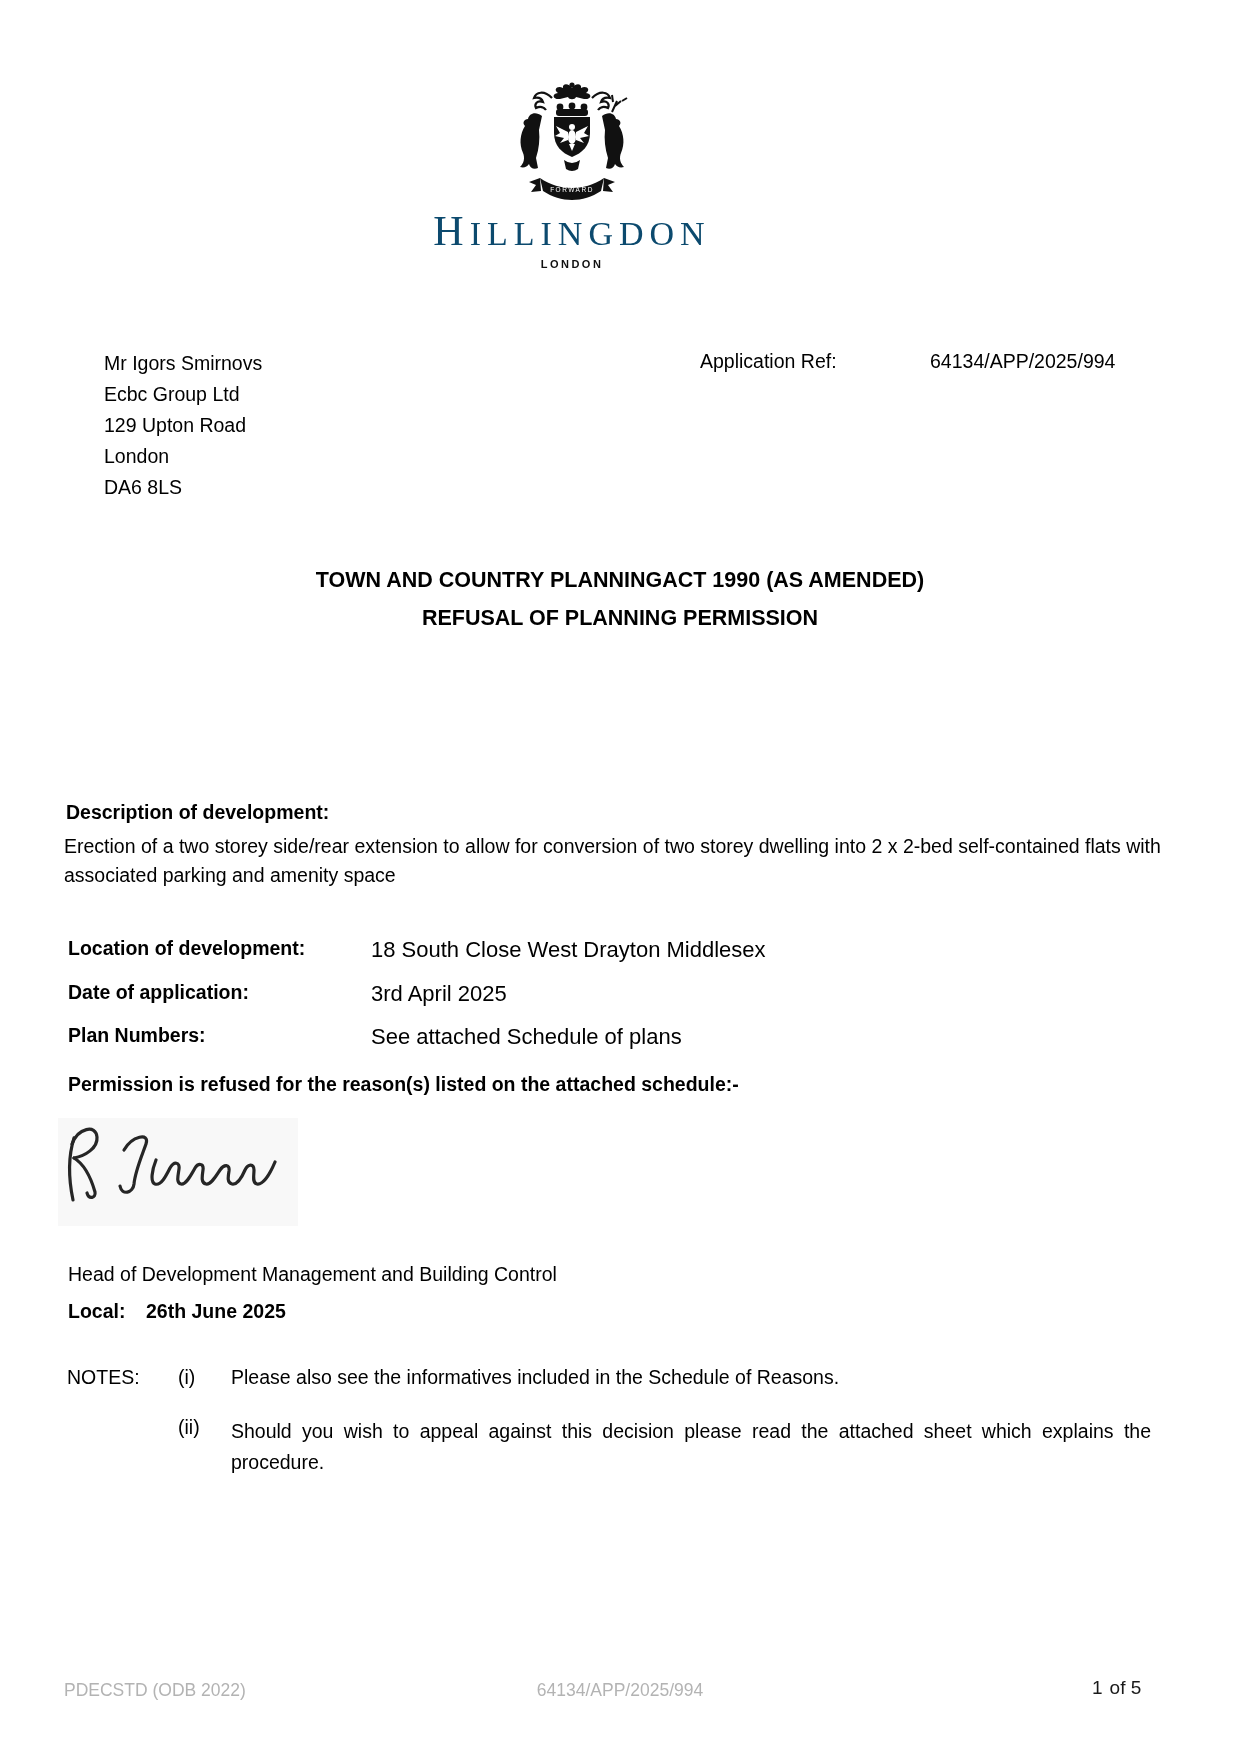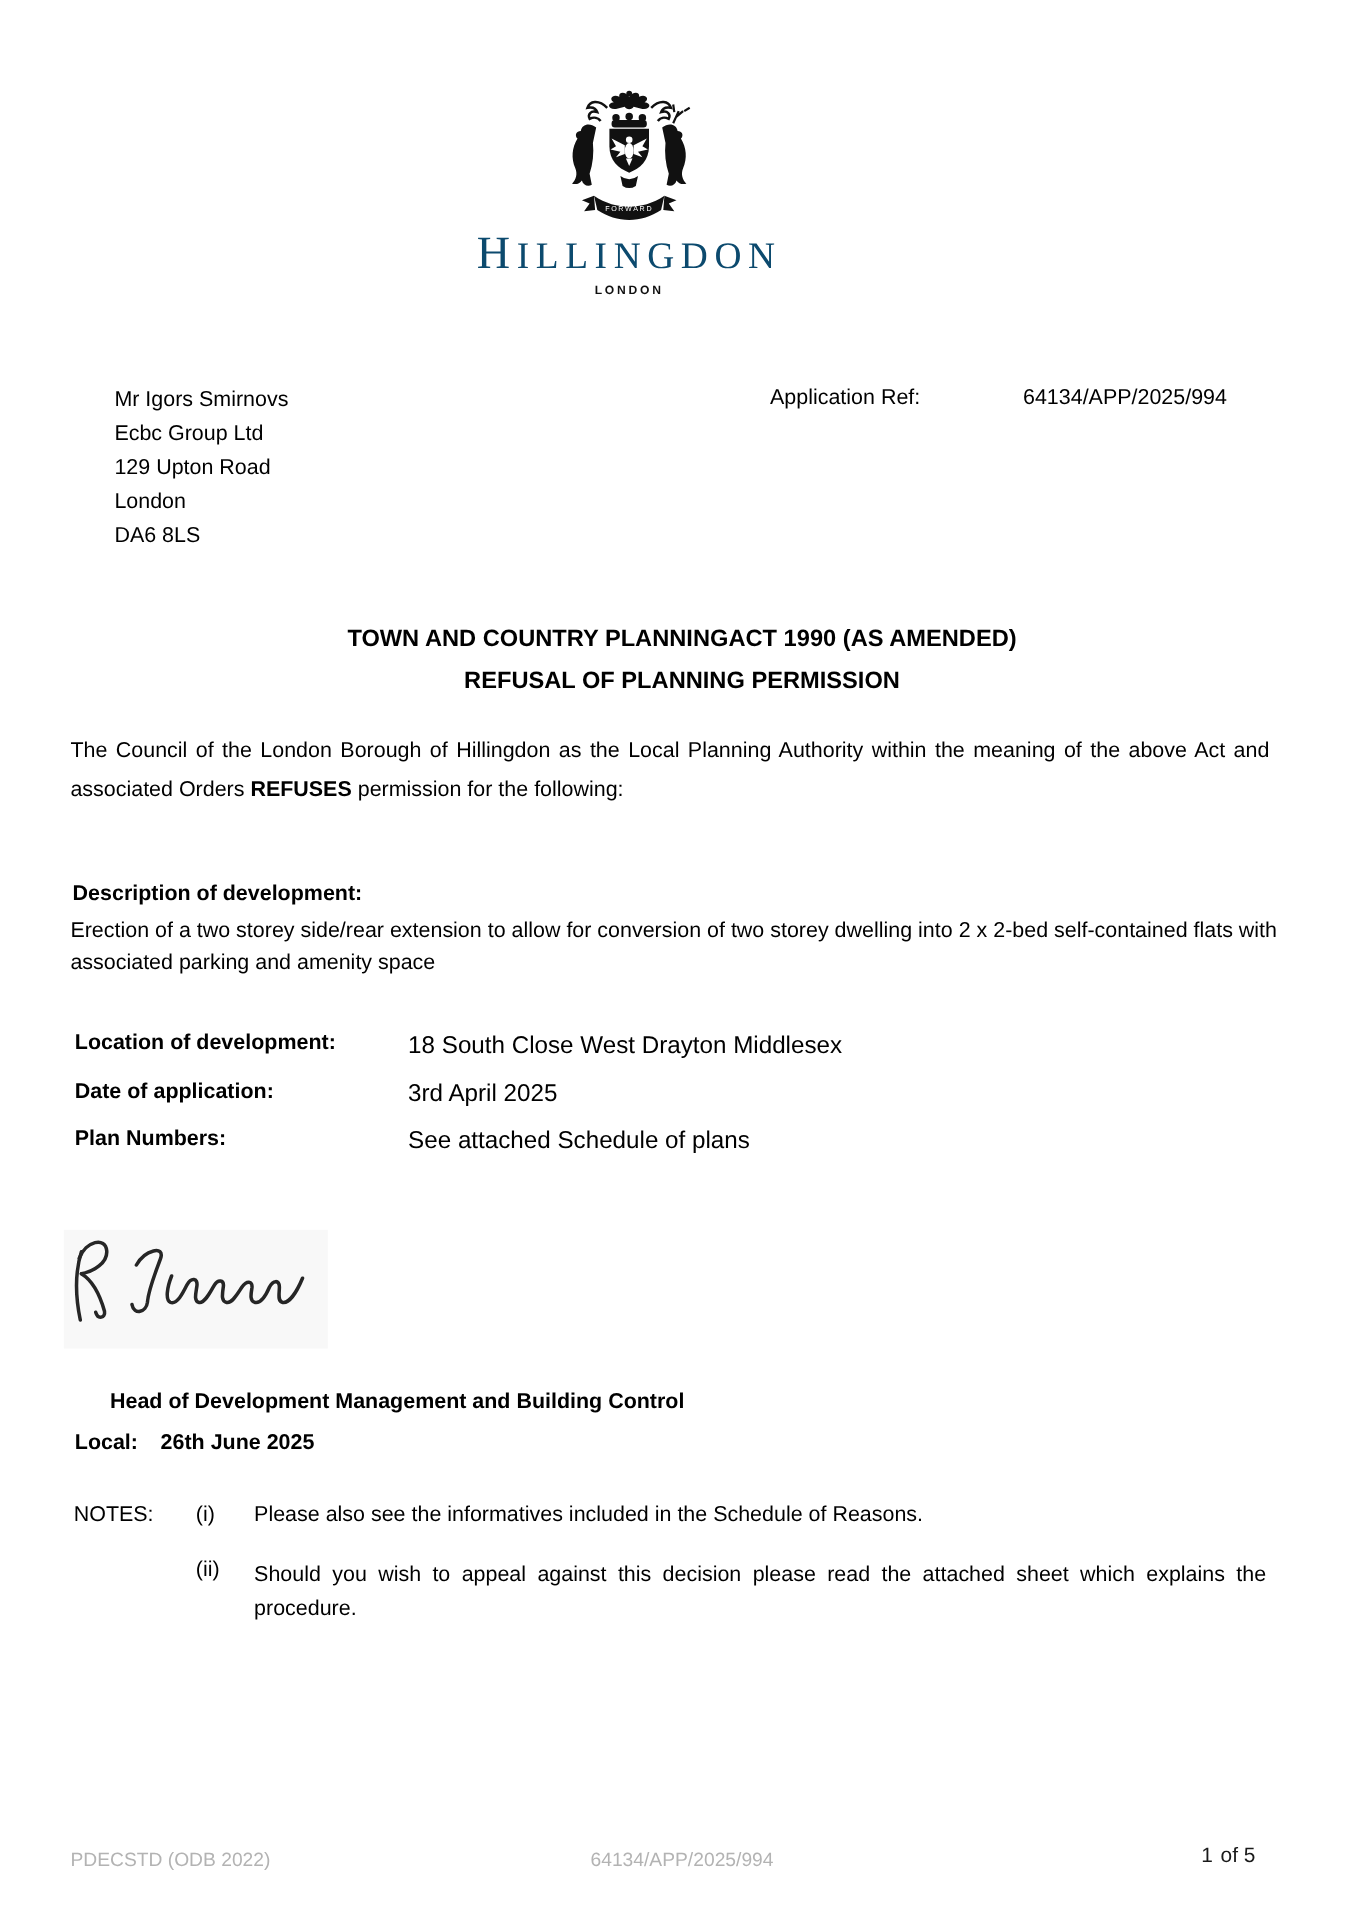--- a/index.html
+++ b/index.html
@@ -34,21 +34,21 @@
   .desc-text{left:64px;top:832px;width:1118px;font-size:19.5px;line-height:29px;}
   
   .det-label{left:68px;font-size:19.5px;font-weight:bold;}
   .det-value{left:371px;font-size:22px;}
   .row-0{top:937px;} .row-1{top:981px;} .row-2{top:1024px;}
   
   .refusal{left:68px;top:1073px;font-size:19.5px;font-weight:bold;}
   
   .sig-box{left:58px;top:1118px;width:240px;height:108px;background:#f8f8f8;}
   
-  .role{left:68px;top:1263px;font-size:19.5px;font-weight:bold;margin-left:32px;}
+  .role{left:68px;top:1263px;font-size:19.5px;font-weight:normal;}
   .date-label{left:68px;top:1300px;font-size:19.5px;font-weight:bold;}
   .date-value{left:146px;top:1300px;font-size:19.5px;font-weight:bold;}
   
   .notes-label{left:67px;top:1366px;font-size:19.5px;}
   .note-num-1{left:178px;top:1366px;font-size:19.5px;}
   .note-text-1{left:231px;top:1366px;width:960px;font-size:19.5px;}
   .note-num-2{left:178px;top:1416px;font-size:19.5px;}
   .note-text-2{left:231px;top:1416px;width:920px;font-size:19.5px;line-height:31px;text-align:justify;}
   
   .footer-code{left:64px;top:1680px;font-size:17.5px;color:#b3b3b3;}
@@ -117,32 +117,32 @@
     <div>London</div>
     <div>DA6 8LS</div>
   </div>
 
   <div class="abs ref-label">Application Ref:</div>
   <div class="abs ref-value">64134/APP/2025/994</div>
 
   <div class="abs heading" id="act-title">TOWN AND COUNTRY PLANNINGACT 1990 (AS AMENDED)</div>
   <div class="abs heading" id="decision-title">REFUSAL OF PLANNING PERMISSION</div>
 
-  <div class="abs intro"><span>The Council of the London Borough of Hillingdon as the Local Planning Authority within the meaning of the above Act and associated Orders </span><b>REFUSES</b><span> permission for the following:</span></div>
 
   <div class="abs desc-label">Description of development:</div>
   <div class="abs desc-text">Erection of a two storey side/rear extension to allow for conversion of two storey dwelling into 2 x 2-bed self-contained flats with associated parking and amenity space</div>
 
   <div class="abs det-label row-0">Location of development:</div>
   <div class="abs det-value row-0">18 South Close West Drayton Middlesex</div>
   <div class="abs det-label row-1">Date of application:</div>
   <div class="abs det-value row-1">3rd April 2025</div>
   <div class="abs det-label row-2">Plan Numbers:</div>
   <div class="abs det-value row-2">See attached Schedule of plans</div>
 
+  <div class="abs refusal">Permission is refused for the reason(s) listed on the attached schedule:-</div>
 
   <div class="abs sig-box">
     <svg width="236" height="104" viewBox="0 0 236 104" xmlns="http://www.w3.org/2000/svg" fill="none" stroke="#262626" stroke-width="3.2" stroke-linecap="round" stroke-linejoin="round">
       <path d="M16,20 C11,36 10,58 15,82"></path>
       <path d="M14,26 C20,10 38,6 39,19 C40,30 27,38 16,40"></path>
       <path d="M16,40 C26,46 33,60 37,74 C38,80 31,82 29,75"></path>
       <path d="M66,32 C74,18 92,14 88,26 C83,40 77,54 76,66 C75,75 64,78 62,68"></path>
       <path d="M98,42 C94,52 92,64 97,66 C103,68 108,58 112,50 C116,43 122,44 121,51 C120,58 118,65 123,66 C128,67 133,57 137,50 C140,45 146,45 145,52 C144,59 143,65 148,66 C153,67 158,58 162,52 C166,46 172,46 171,53 C170,59 169,65 174,66 C179,67 184,59 187,52 C190,46 196,45 196,52 C196,58 194,65 199,66 C205,67 212,56 217,44"></path>
     </svg>
   </div>

